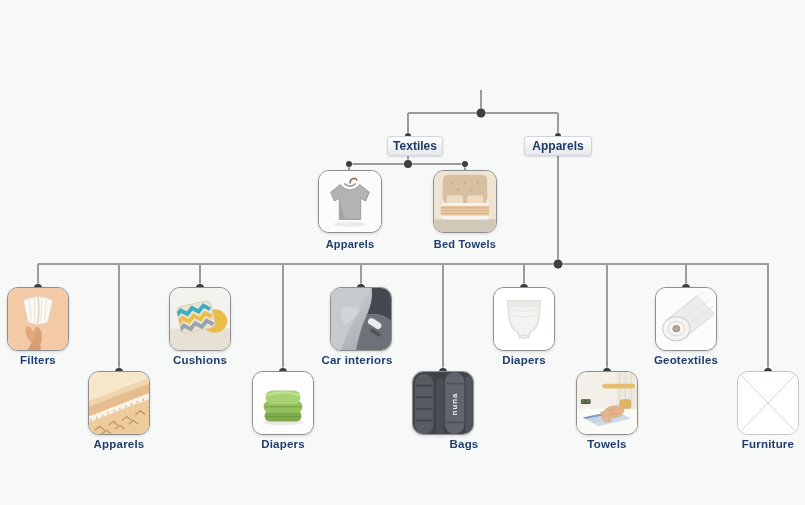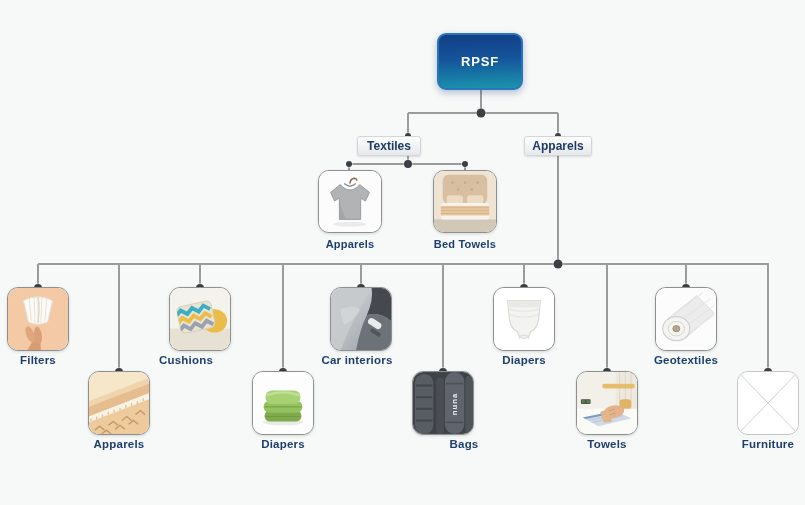--- a/index.html
+++ b/index.html
@@ -84,25 +84,22 @@
   <div class="dot md" style="left:119px;top:372px"></div>
   <div class="dot md" style="left:200px;top:288px"></div>
   <div class="dot md" style="left:283px;top:372px"></div>
   <div class="dot md" style="left:361px;top:288px"></div>
   <div class="dot md" style="left:443px;top:372px"></div>
   <div class="dot md" style="left:524px;top:288px"></div>
   <div class="dot md" style="left:607px;top:372px"></div>
   <div class="dot md" style="left:686px;top:288px"></div>
   <div class="dot md" style="left:768px;top:372px"></div>
 
-  <div class="root-node">
-    <span>RPSF</span>
-  </div>
-
-  <div class="chip" style="left:357px;top:136px;width:64px">
+
+  <div class="chip" style="left:387px;top:136px;width:56px">
     <span>Textiles</span>
   </div>
   <div class="chip" style="left:524px;top:136px;width:68px">
     <span>Apparels</span>
   </div>
 
   <div class="photo" style="left:318px;top:170px;width:64px;height:63px">
     <svg viewBox="0 0 64 63">
       <rect width="64" height="63" fill="#fcfcfc"></rect>
       <ellipse cx="32" cy="55" rx="17" ry="2.5" fill="#ebebeb"></ellipse>
@@ -163,21 +160,21 @@
           </defs>
         <rect x="9" y="16" width="36" height="28" rx="5" fill="#eae3d2" stroke="#d9d0bc" stroke-width="1"></rect>
         <g clip-path="url(#cushclip)" stroke-width="4" fill="none">
           <path d="M7 25 l6 -5 6 5 6 -5 6 5 6 -5 6 5" stroke="#3aaec2"></path>
           <path d="M7 33 l6 -5 6 5 6 -5 6 5 6 -5 6 5" stroke="#e9bd48"></path>
           <path d="M7 41 l6 -5 6 5 6 -5 6 5 6 -5 6 5" stroke="#9aa3ad"></path>
         </g>
       </g>
     </svg>
   </div>
-  <div class="node-label" style="left:131px;top:354px">Cushions</div>
+  <div class="node-label" style="left:145px;top:354px">Cushions</div>
 
   <div class="photo" style="left:330px;top:287px;width:62px;height:64px">
     <svg viewBox="0 0 62 64">
       <defs>
           <linearGradient id="carg" x1="0" y1="0" x2="1" y2="1">
         <stop offset="0" stop-color="#d8dbde"></stop>
             <stop offset="1" stop-color="#979da3"></stop>
       </linearGradient>
         </defs>
       <rect width="62" height="64" fill="url(#carg)"></rect>

